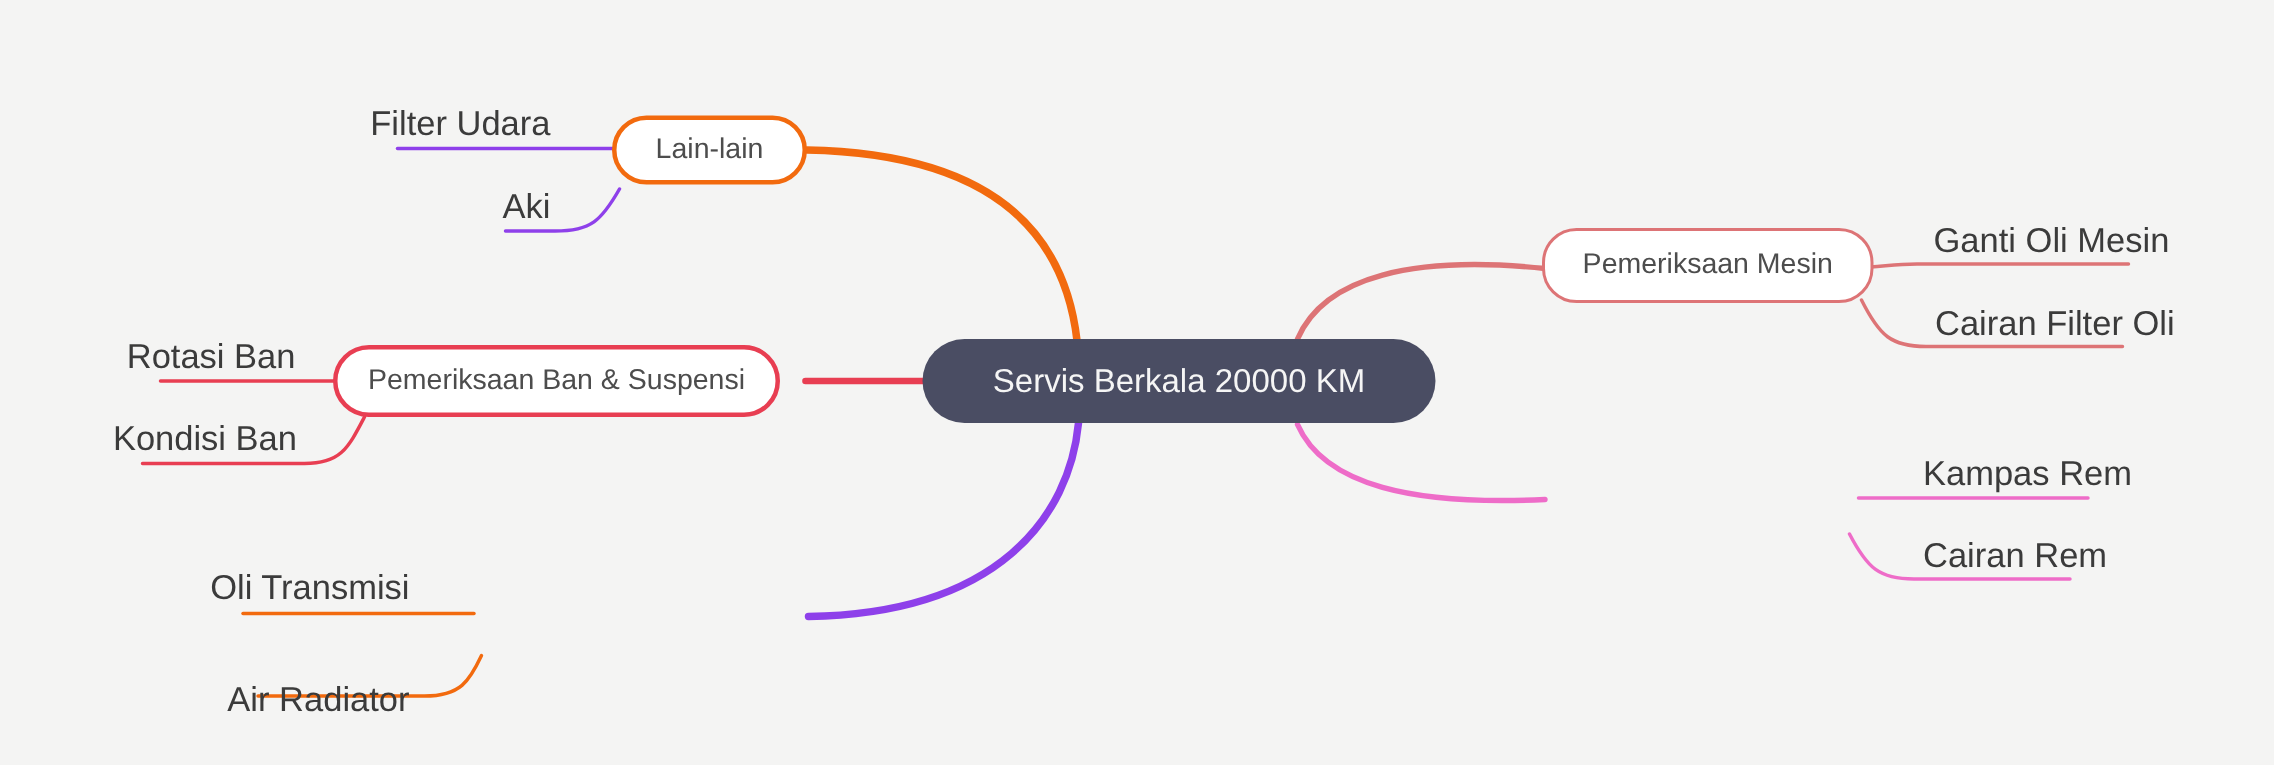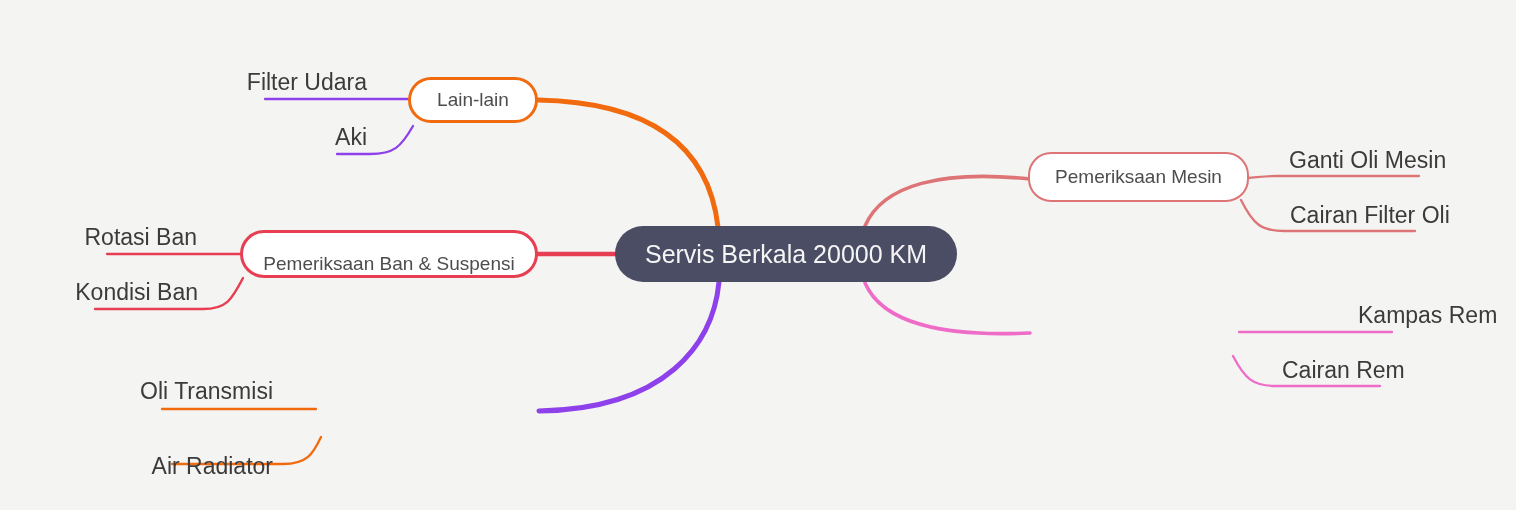--- a/index.html
+++ b/index.html
@@ -28,53 +28,53 @@
     background: #ffffff;
     box-sizing: border-box;
     display: flex;
     align-items: center;
     justify-content: center;
     color: var(--node-text, #4d4d4d);
     font-size: 19px;
     white-space: nowrap;
   }
   .node--lain   { left: 408px;  top: 77px;  width: 130px; height: 46px; border: 3px solid var(--orange); border-radius: 23px; }
-  .node--ban    { left: 240px;  top: 230px; width: 298px; height: 48px; border: 3px solid var(--red);    border-radius: 24px; align-items: flex-end; }
+  .node--ban    { left: 222px;  top: 230px; width: 298px; height: 48px; border: 3px solid var(--red);    border-radius: 24px; }
   .node--cairan { left: 315px;  top: 387px; width: 224px; height: 48px; border: 3px solid var(--purple); border-radius: 24px; }
   .node--mesin  { left: 1028px; top: 152px; width: 221px; height: 50px; border: 2.5px solid var(--salmon); border-radius: 23px; }
   .node--rem    { left: 1028px; top: 307px; width: 212px; height: 50px; border: 2.5px solid var(--pink);   border-radius: 23px; }
 
   .center-node {
     position: absolute;
     left: 615px; top: 226px; width: 342px; height: 56px;
     background: var(--center-fill, #4a4d63);
     color: var(--center-text, #f5f5f5);
     border-radius: 28px;
     display: flex;
     align-items: center;
     justify-content: center;
-    font-size: 25px;
+    font-size: 22px;
     white-space: nowrap;
   }
 
   .leaf {
     position: absolute;
     font-size: 23px;
     color: var(--leaf-text, #3b3b3b);
     white-space: nowrap;
   }
   .leaf--filter-udara    { right: 1149px; top: 69px;  }
   .leaf--aki             { right: 1149px; top: 124px; }
   .leaf--rotasi-ban      { right: 1319px; top: 224px; }
   .leaf--kondisi-ban     { right: 1318px; top: 279px; }
   .leaf--oli-transmisi   { right: 1243px; top: 378px; }
   .leaf--air-radiator    { right: 1243px; top: 433px; margin-top: 20px; }
   .leaf--ganti-oli-mesin { left: 1289px;  top: 147px; }
   .leaf--ganti-filter-oli{ left: 1290px;  top: 202px; }
-  .leaf--kampas-rem      { left: 1358px;  top: 302px; }
+  .leaf--kampas-rem      { left: 1282px;  top: 302px; }
   .leaf--cairan-rem      { left: 1282px;  top: 357px; }
 </style>
 </head>
 <body>
 
 <div class="canvas">
 
   <svg class="edge-layer" viewBox="0 0 1516 510" aria-hidden="true">
 
     <path class="edge c-orange w5" d="M538,100 C642,102 708,140 718,227"></path>

